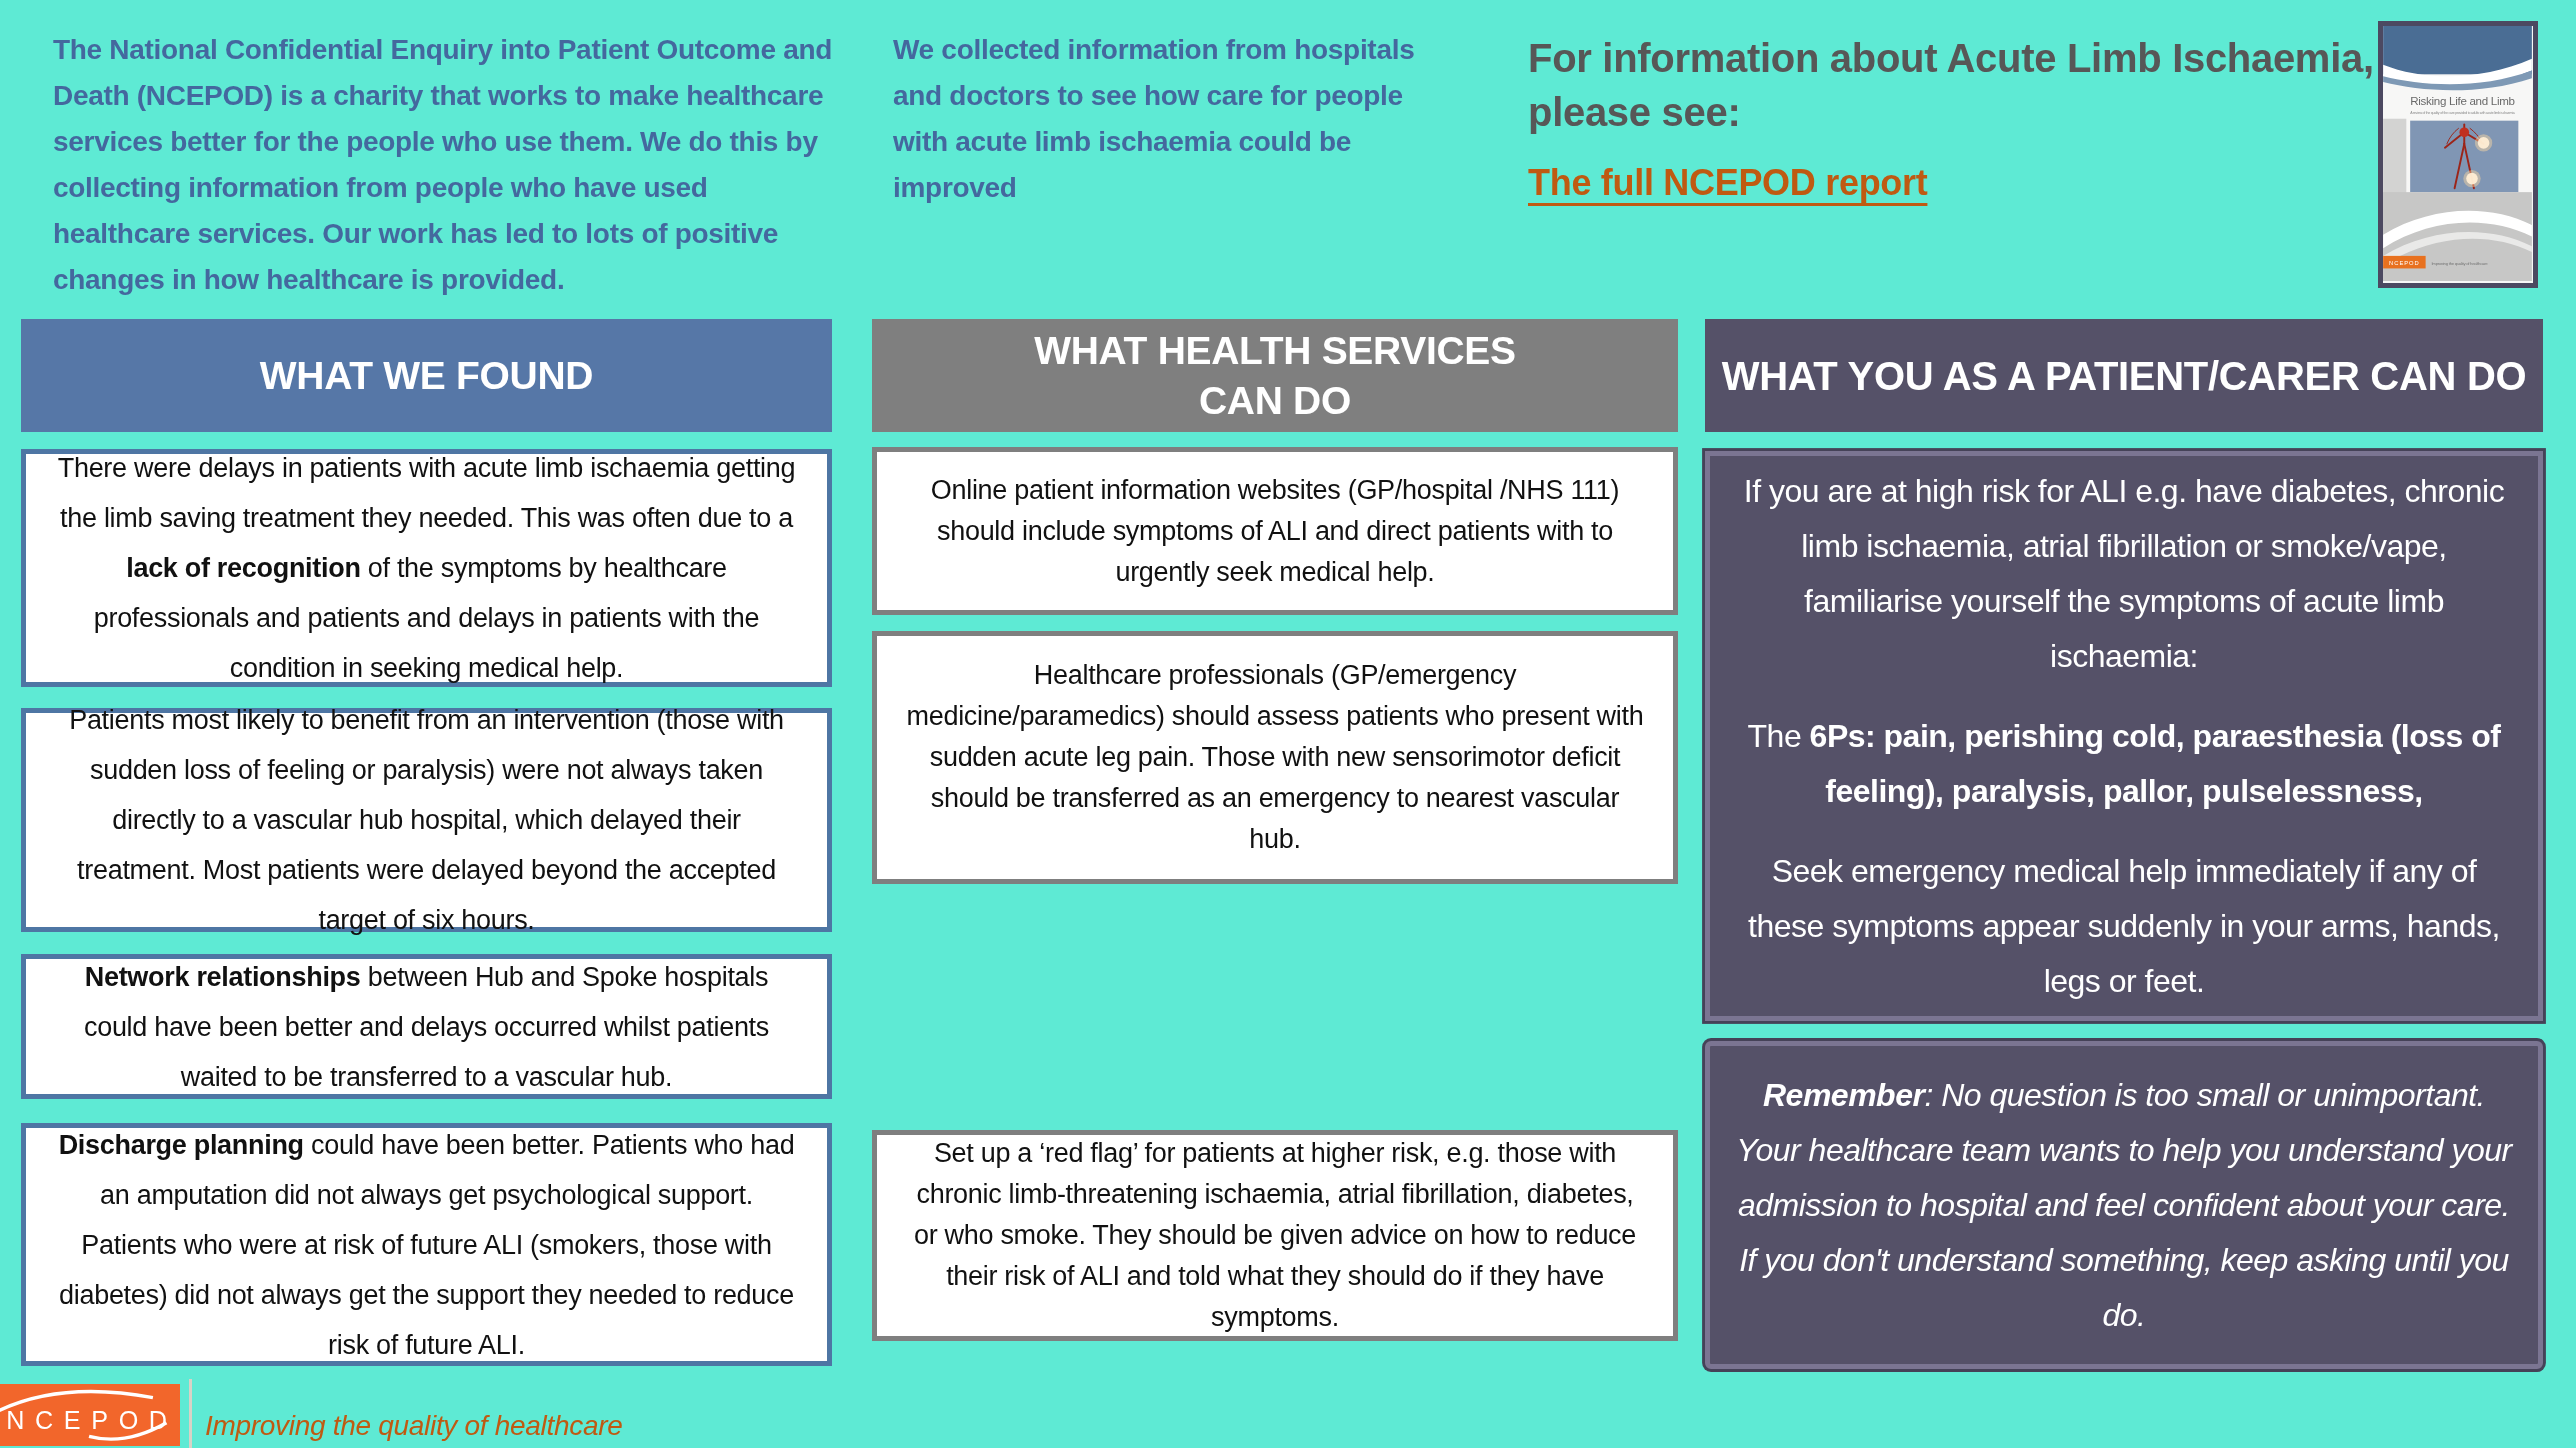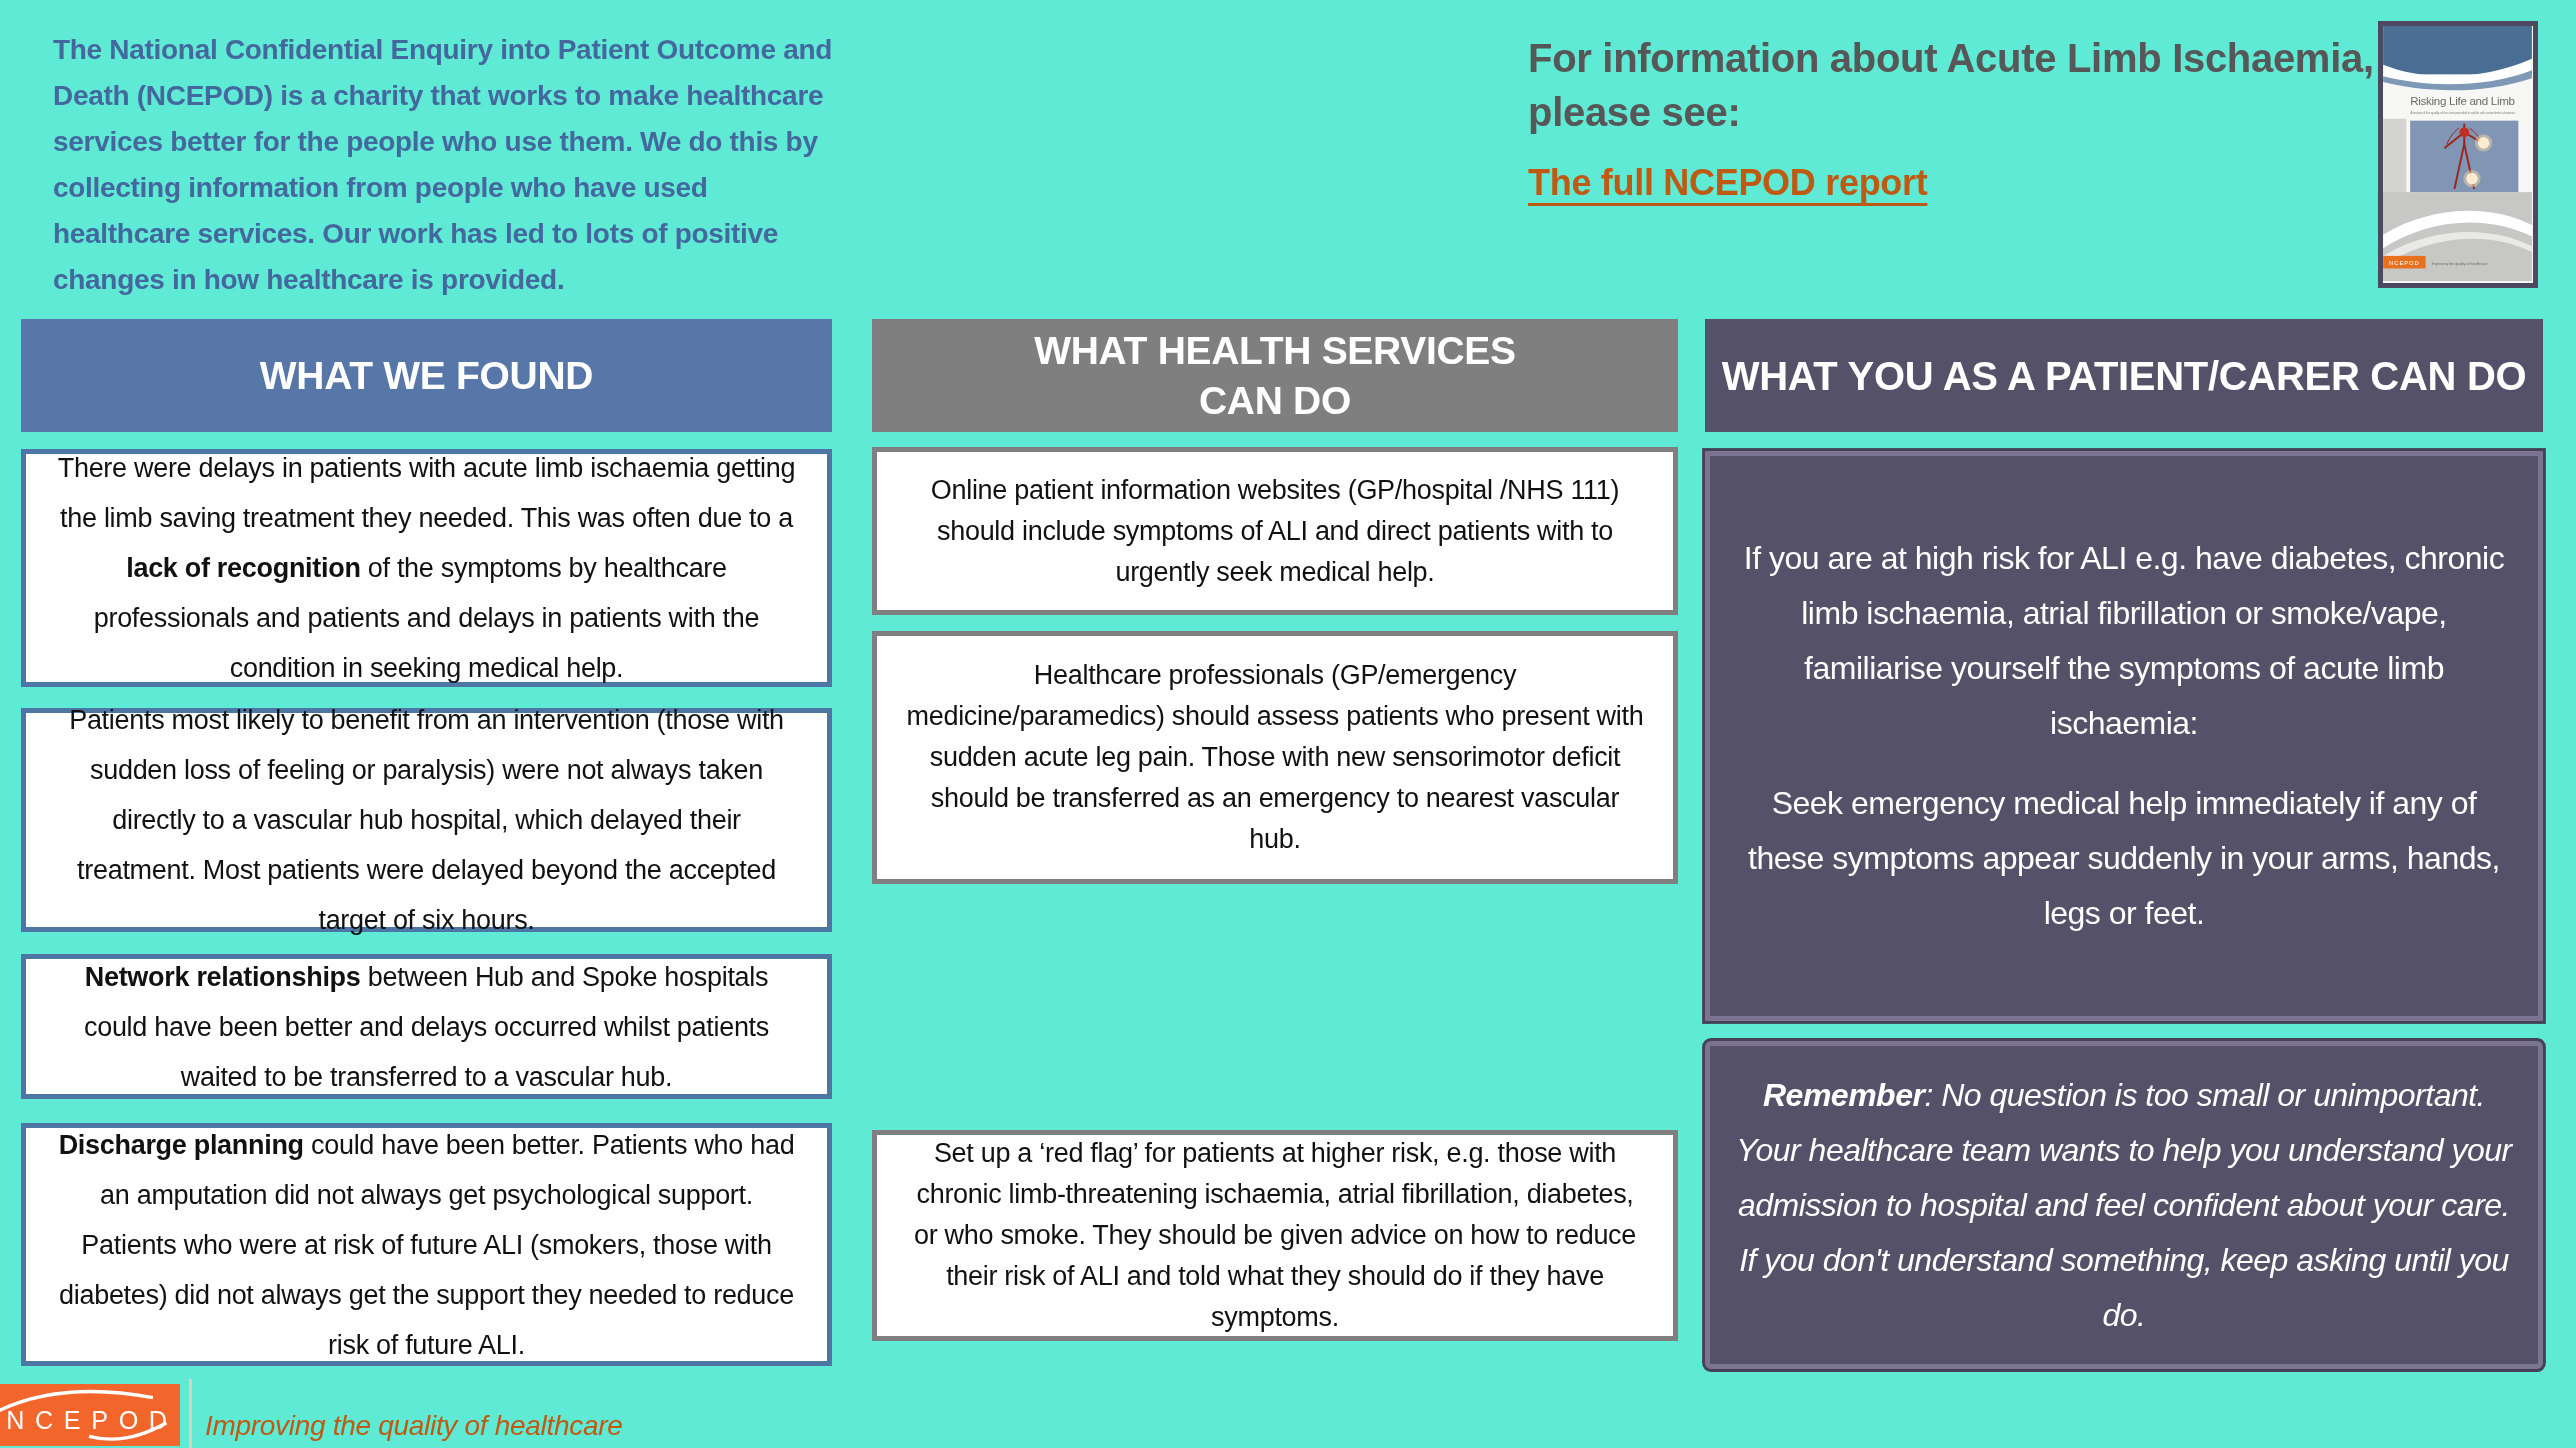--- a/index.html
+++ b/index.html
@@ -58,20 +58,21 @@
   .logo-block{position:absolute;left:0;top:1384px;width:180px;height:62px;background:#f2662b;}
   .divider{position:absolute;left:189px;top:1379px;width:2.9px;height:70px;background:#d8d2c6;}
   .tagline{position:absolute;left:205px;top:1410px;color:#bf5a12;font-style:italic;font-size:28px;}
 </style>
 </head>
 <body>
 
 <div class="canvas">
 
   <div class="intro intro-left">The National Confidential Enquiry into Patient Outcome and Death (NCEPOD) is a charity that works to make healthcare services better for the people who use them. We do this by collecting  information from people who have used healthcare services. Our work has led to lots of positive changes in how healthcare is provided.</div>
+  <div class="intro intro-middle">We collected information from hospitals and doctors to see how care for people with acute limb ischaemia could be improved</div>
 
   <div class="info-heading">For information about Acute Limb Ischaemia, please see:</div>
   <a class="link link1">The full NCEPOD report</a>
 
   <div class="cover">
     <svg width="149" height="255" viewBox="0 0 154 264">
       <rect x="0" y="0" width="154" height="264" fill="#f7f7f6"></rect>
       <g>
         <rect x="0" y="0" width="154" height="50" fill="#4a6d94"></rect>
         <path d="M0,40 C40,56 100,58 154,34 L154,46 C100,68 40,62 0,52 Z" fill="#ffffff"></path>
@@ -131,20 +132,21 @@
     </div>
   <div class="box colbox2 c2b2">
       <div class="rich-par"><span>Healthcare professionals (GP/emergency medicine/paramedics) should assess patients who present with sudden acute leg pain. Those with new sensorimotor deficit should be transferred as an emergency to nearest vascular hub.</span></div>
     </div>
   <div class="box colbox2 c2b4">
       <div class="rich-par"><span>Set up a ‘red flag’ for patients at higher risk, e.g. those with chronic limb-threatening ischaemia, atrial fibrillation, diabetes, or who smoke. They should be given advice on how to reduce their risk of ALI and told what they should do if they have symptoms.</span></div>
     </div>
 
   <div class="box colbox3 c3b1">
       <div class="rich-par"><span>If you are at high risk for ALI e.g. have diabetes, chronic limb ischaemia, atrial fibrillation or smoke/vape, familiarise yourself the symptoms of acute limb ischaemia:</span></div>
+      <div class="rich-par"><span>The </span><span class="b">6Ps: pain, perishing cold, paraesthesia (loss of feeling), paralysis, pallor, pulselessness,</span></div>
       <div class="rich-par"><span>Seek emergency medical help immediately if any of these symptoms appear suddenly in your arms, hands, legs or feet.</span></div>
     </div>
   <div class="box colbox3 c3b2">
       <div class="rich-par"><span class="b i">Remember</span><span class="i">: No question is too small or unimportant. Your healthcare team wants to help you understand your admission to hospital and feel confident about your care. If you don't understand something, keep asking until you do.</span></div>
     </div>
 
   <div class="logo-block">
     <svg width="180" height="62" viewBox="0 0 186 64">
       <path d="M-6,30 Q60,-4 158,14" stroke="#ffffff" stroke-width="3.5" fill="none"></path>
       <text x="95" y="46" font-size="26" fill="#ffffff" text-anchor="middle" letter-spacing="11">NCEPOD</text>

